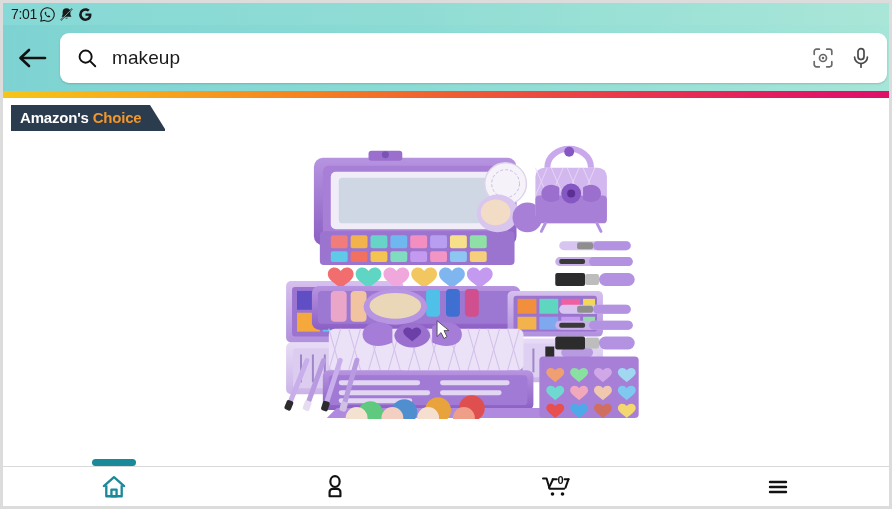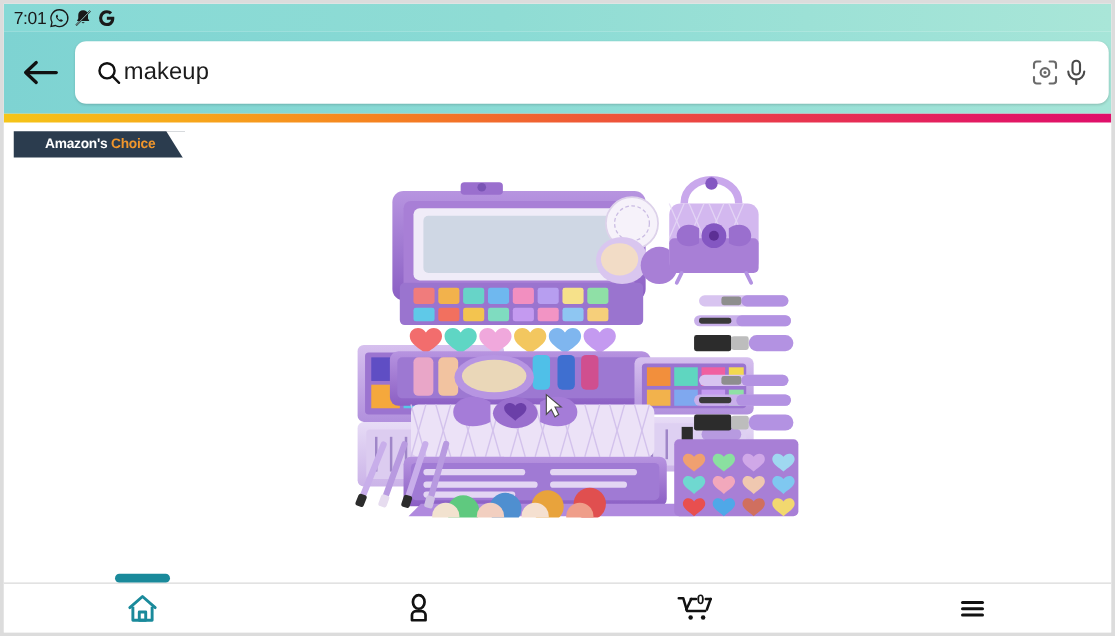--- a/index.html
+++ b/index.html
@@ -42,21 +42,21 @@
     width:57px; height:66px;
     display:flex; align-items:center; justify-content:center;
     cursor:pointer; flex:0 0 auto;
   }
   #searchbar {
     flex:1 1 auto; height:50px; margin-right:2px;
     background:#ffffff; border-radius:9px;
     display:flex; align-items:center;
     box-shadow:0 1px 2px rgba(0,0,0,.16);
     padding:0 14px 0 16px;
-    gap:1px;
+    gap:14px;
   }
   #search-input {
     flex:1 1 auto; border:none; outline:none;
     font-family:"Liberation Sans", sans-serif;
     font-size:19px; color:#1b1b1b; background:transparent;
     letter-spacing:.1px;
   }
   .sb-act { cursor:pointer; display:flex; align-items:center; }
 
   
@@ -74,22 +74,22 @@
   }
   #product-title {
     font-size:15.5px; line-height:1.42; color:#111;
     padding:7px 14px 1px 6px;
     letter-spacing:-0.1px;
   }
   #choice-badge-wrap { padding:7px 0 0 8px; }
   #choice-badge {
     display:inline-block; position:relative;
     background:#2b3c4e; color:#fff;
-    font-size:11px; font-weight:bold;
-    padding:4px 24px 5px 25px;
+    font-size:15px; font-weight:bold;
+    padding:4px 24px 5px 9px;
     letter-spacing:-0.2px;
   }
   #choice-badge::after {
     content:""; position:absolute; right:0; top:0;
     border-top:24px solid #fff;
     border-left:15px solid transparent;
   }
   #choice-badge .orange { color:#f0962c; }
 
   

